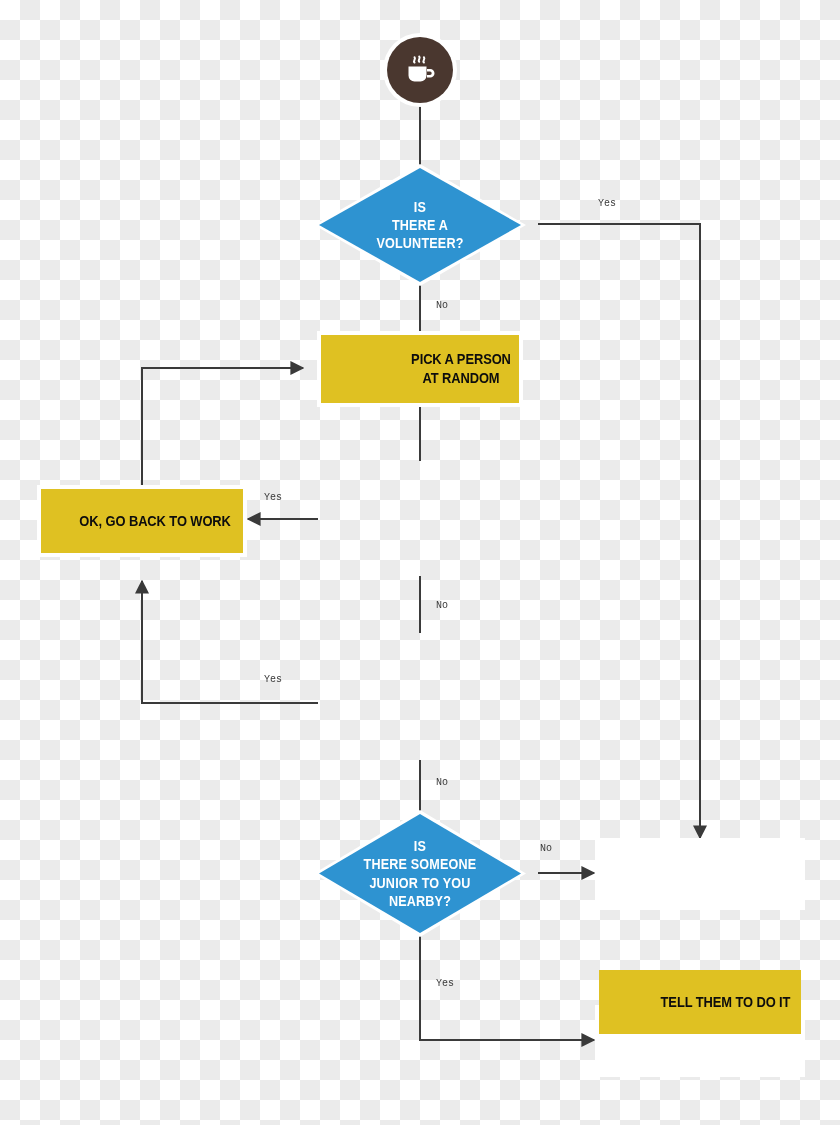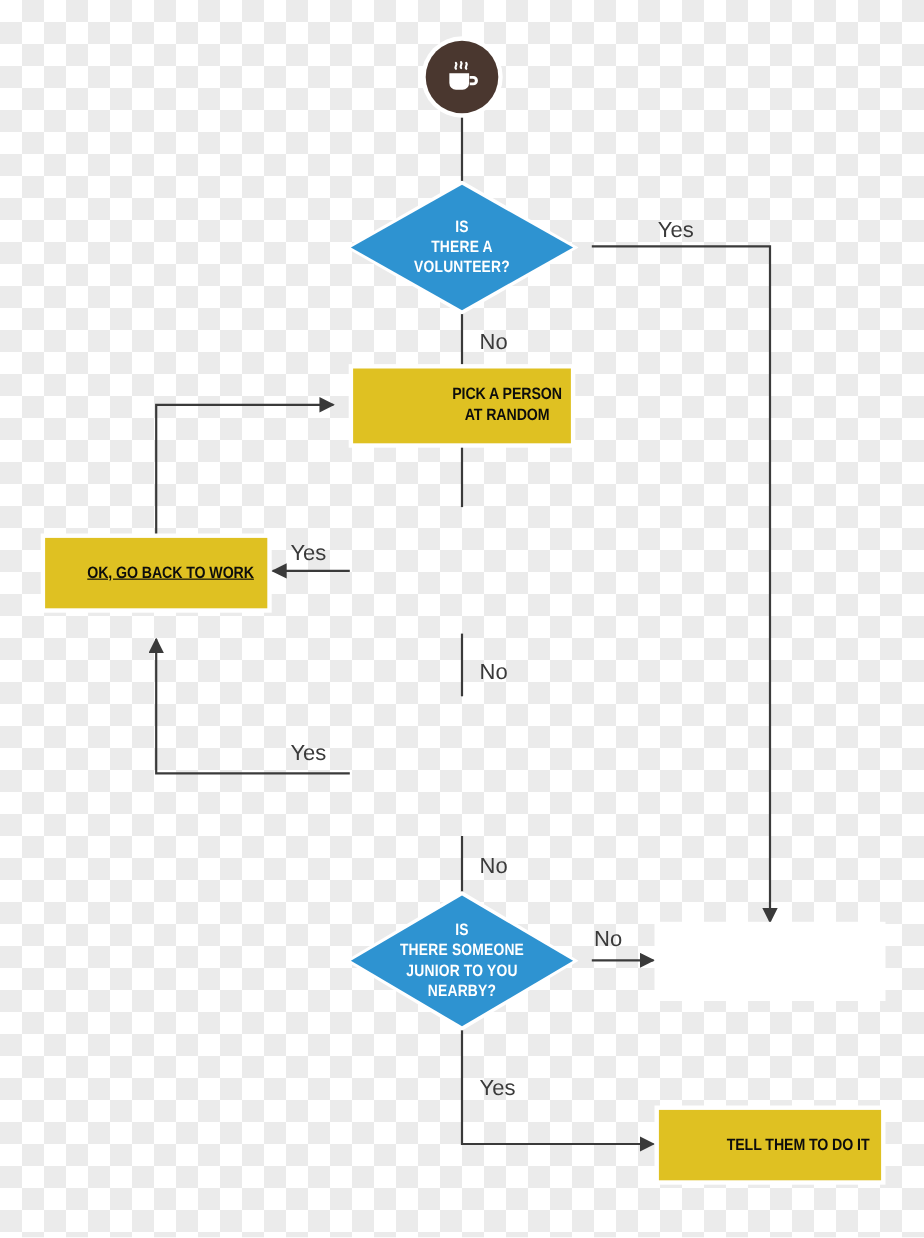--- a/index.html
+++ b/index.html
@@ -97,22 +97,22 @@
     letter-spacing: -0.1px;
     transform: scaleX(0.86);
     white-space: pre-line;
     text-transform: uppercase;
   }
 
   
   .edge-label {
     position: absolute;
     color: #3a3a3a;
-    font-family: Liberation Sans, sans-serif;
-    font-size: 20px;
+    font-family: Liberation Mono, monospace;
+    font-size: 10px;
     font-weight: 400;
     white-space: nowrap;
   }
 </style>
 </head>
 <body>
 
 <div id="canvas">
 
   <svg id="edges" viewBox="0 0 840 1125" width="840" height="1125">
@@ -174,40 +174,40 @@
   </div>
 
   <div class="halo" style="left:317px; top:331px; width:206px; height:76px;"></div>
   <div class="box-node" style="left:321px; top:335px; width:198px; height:68px;">
     <span class="box-label">PICK A PERSON
 AT RANDOM</span>
   </div>
 
 
   <div class="halo" style="left:37px; top:485px; width:210px; height:72px;"></div>
-  <div class="box-node" style="left:41px; top:489px; width:202px; height:64px;text-decoration:underline;">
+  <div class="box-node" style="left:41px; top:489px; width:202px; height:64px;">
     <span class="box-label">OK, GO BACK TO WORK</span>
   </div>
 
 
   <div class="diamond-wrap" style="left:314px; top:810px; width:212px; height:127px;">
     <svg class="diamond-shape" viewBox="0 0 212 127" preserveAspectRatio="none">
       <polygon points="106,0 212,63.5 106,127 0,63.5" fill="#ffffff"></polygon>
       <polygon points="106,4 207,63.5 106,123 5,63.5" fill="#2e93d1"></polygon>
     </svg>
     <div class="diamond-label">IS
 THERE SOMEONE
 JUNIOR TO YOU
 NEARBY?</div>
   </div>
 
   <div class="halo" style="left:595px; top:838px; width:210px; height:72px;"></div>
 
   <div class="halo" style="left:595px; top:1005px; width:210px; height:72px;"></div>
-  <div class="box-node" style="left:599px; top:1009px; width:202px; height:64px;">
+  <div class="box-node" style="left:599px; top:970px; width:202px; height:64px;">
     <span class="box-label">TELL THEM TO DO IT</span>
   </div>
 
   <div class="edge-label" style="left:598px; top:198px;">Yes</div>
 
   <div class="edge-label" style="left:436px; top:300px;">No</div>
 
   <div class="edge-label" style="left:264px; top:492px;">Yes</div>
 
   <div class="edge-label" style="left:436px; top:600px;">No</div>

